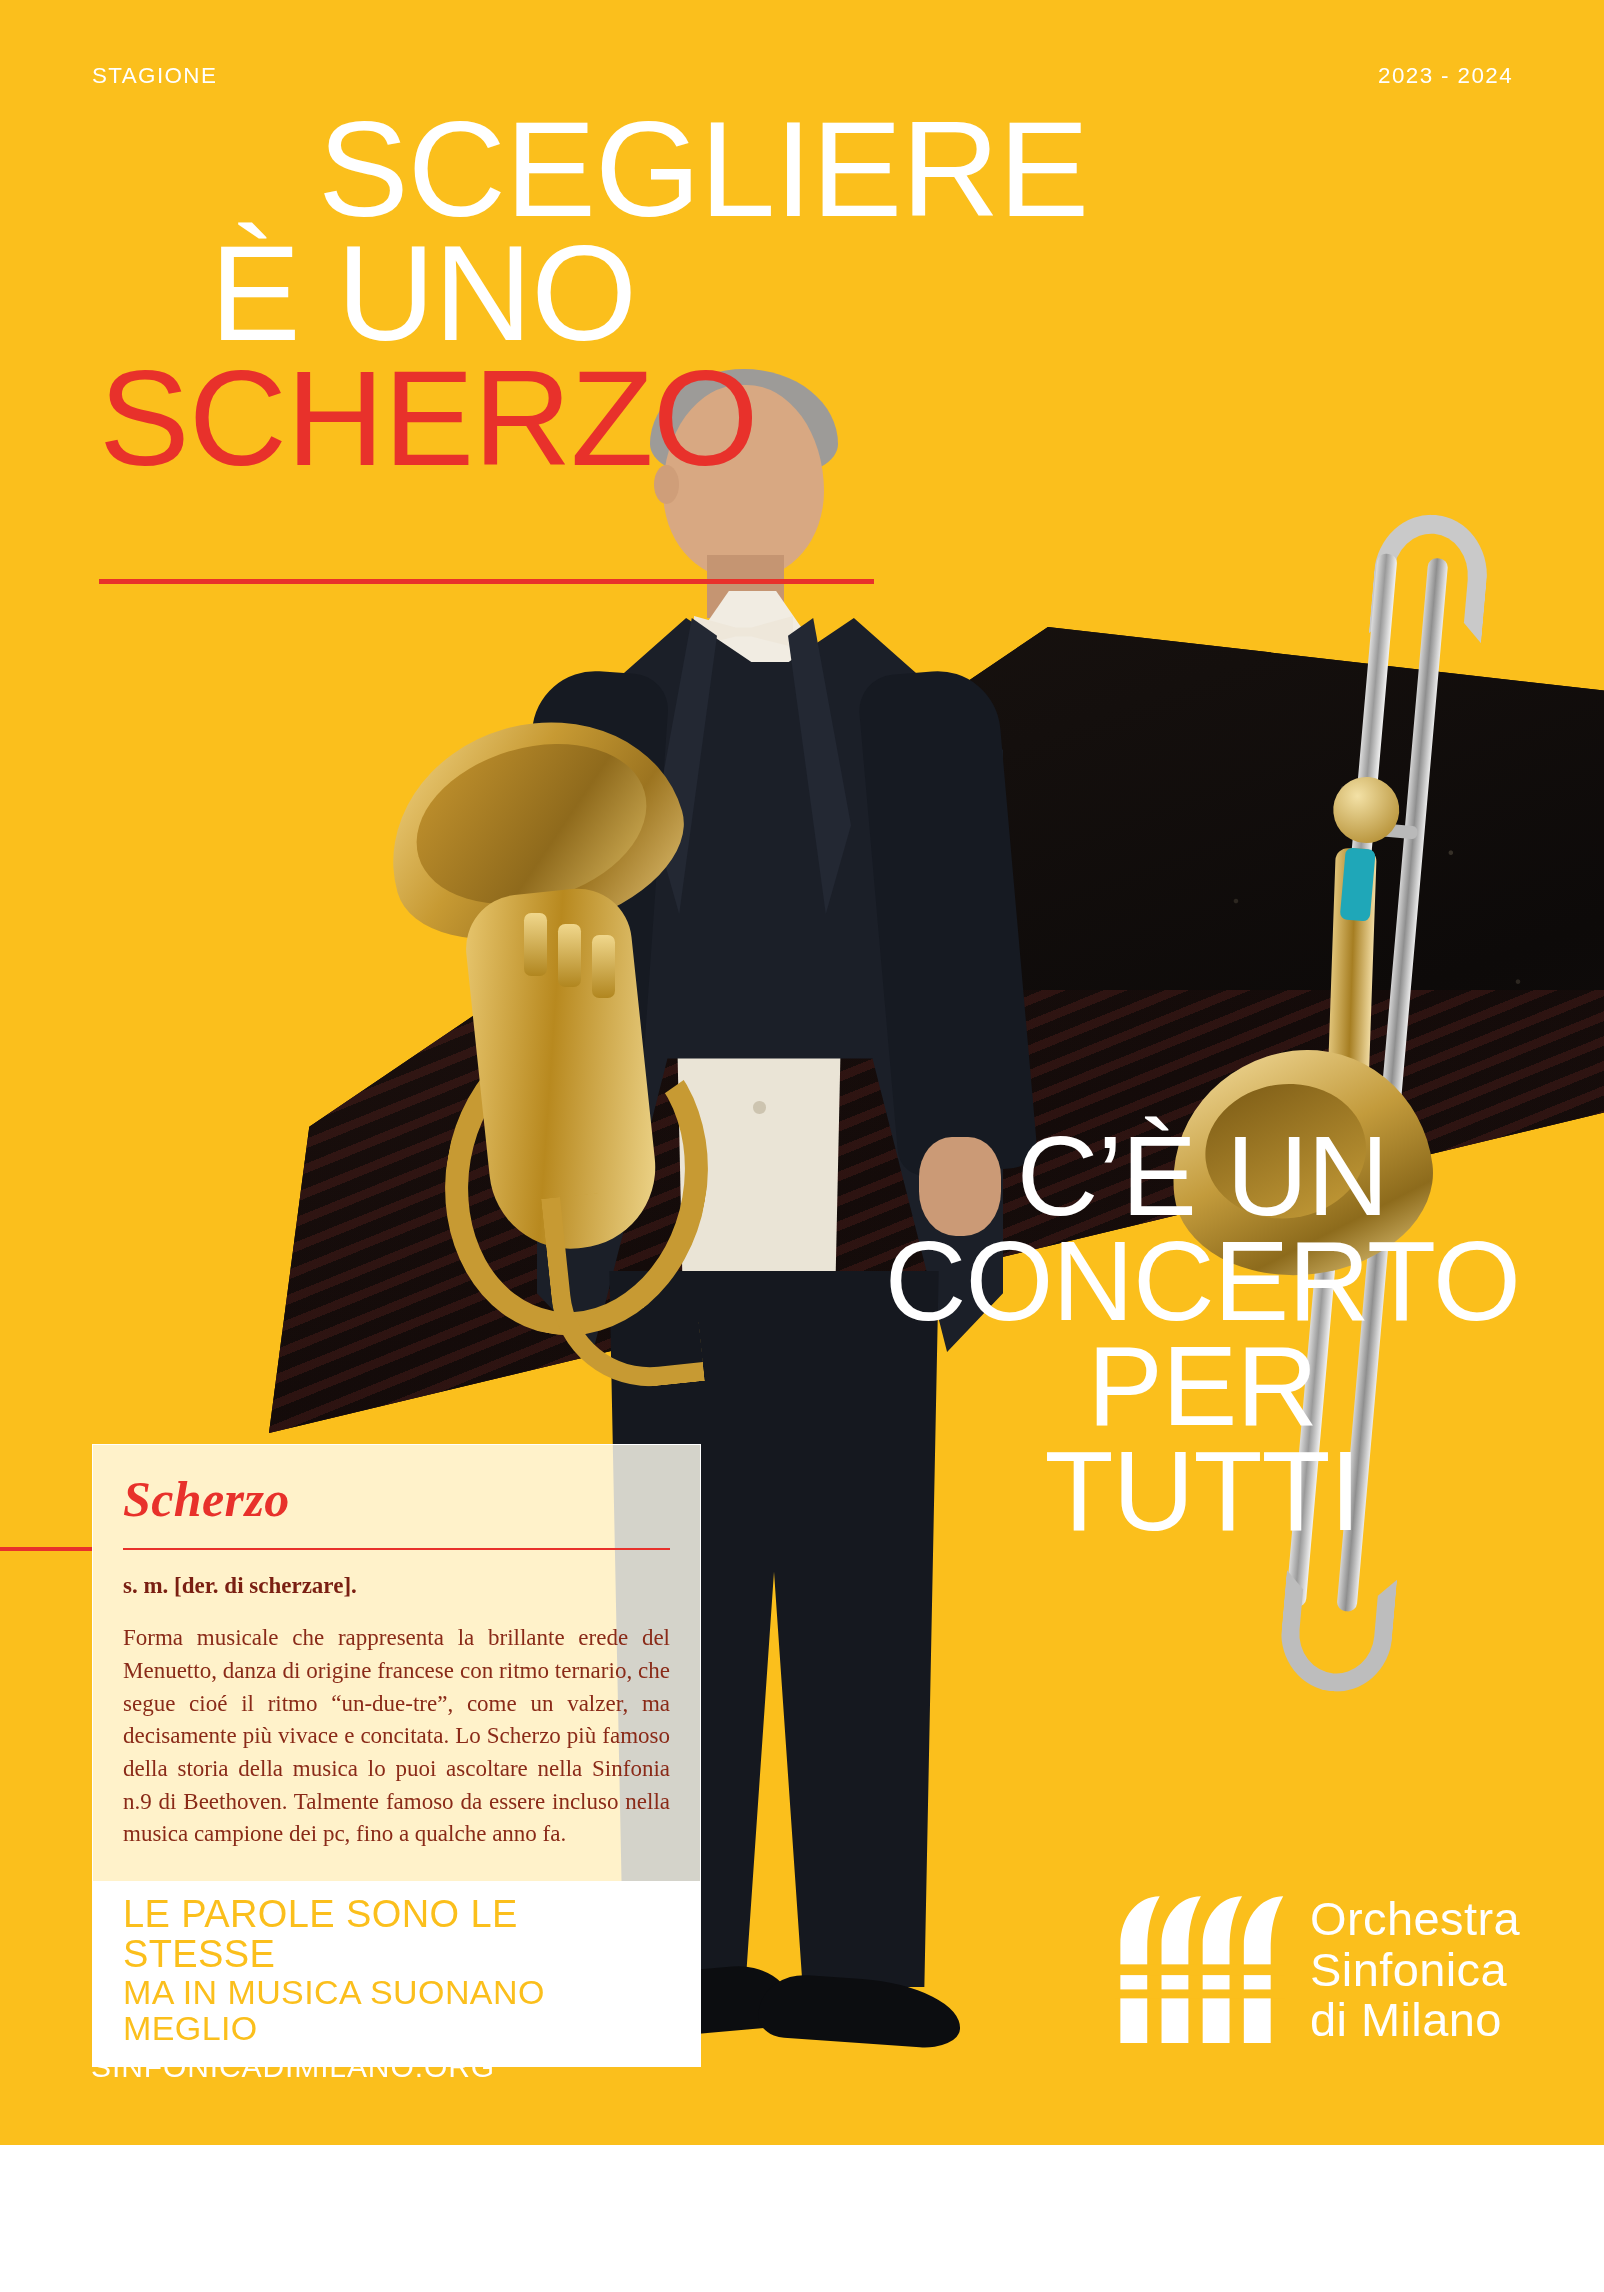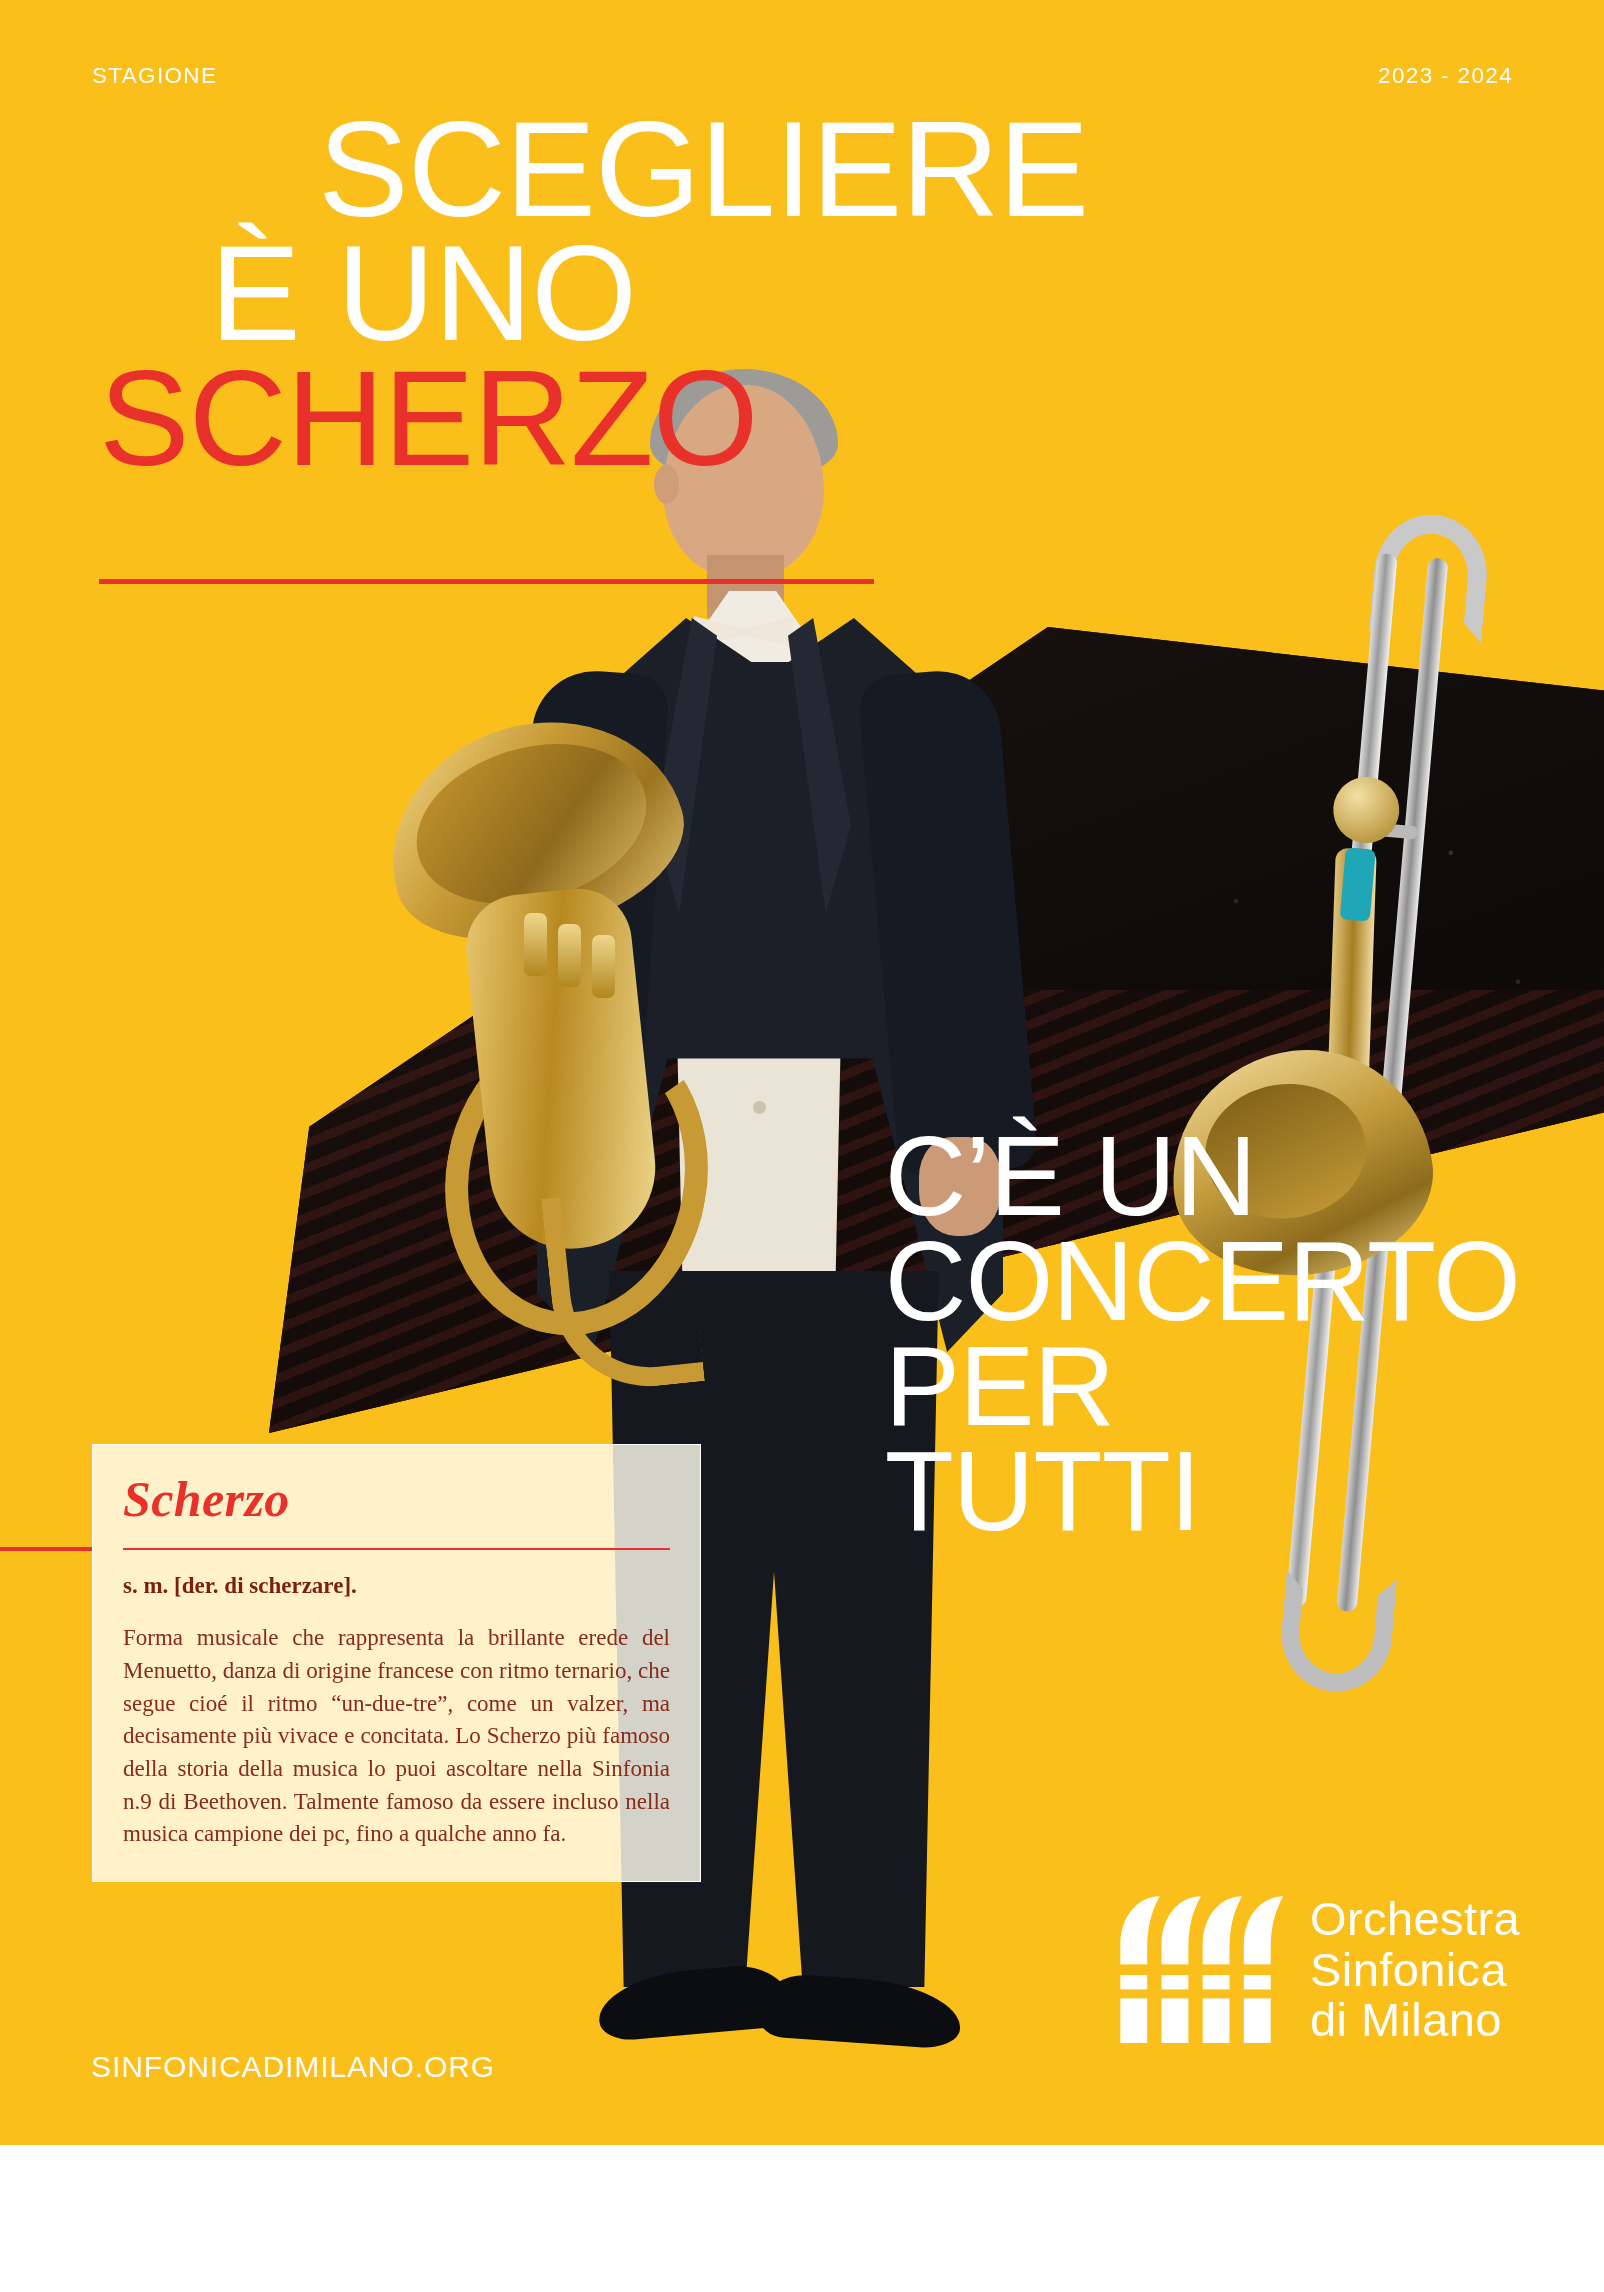--- a/index.html
+++ b/index.html
@@ -123,21 +123,21 @@
         rgba(40, 14, 12, 0.30) 9px,
         rgba(40, 14, 12, 0.30) 23px);
     opacity: 0.85;
   }
 
   
   .subhead {
     position: absolute;
     right: 85px;
     top: 1124px;
-    text-align: left;
+    text-align: center;
     color: #ffffff;
     font-weight: 300;
     font-size: 113px;
     line-height: 0.93;
     letter-spacing: -0.9px;
   }
   .subhead div { white-space: nowrap; }
 
   
   .figure {
@@ -675,20 +675,24 @@
     <div>PER</div>
     <div>TUTTI</div>
   </div>
 
   <div class="dict-rule-left"></div>
   <div class="dict-card">
     <div class="dict-title">Scherzo</div>
     <div class="dict-divider"></div>
     <div class="dict-gram">s. m. [der. di scherzare].</div>
     <div class="dict-body">Forma musicale che rappresenta la brillante erede del Menuetto, danza di origine francese con ritmo ternario, che segue cioé il ritmo “un-due-tre”, come un valzer, ma decisamente più vivace e concitata. Lo Scherzo più famoso della storia della musica lo puoi ascoltare nella Sinfonia n.9 di Beethoven. Talmente famoso da essere incluso nella musica campione dei pc, fino a qualche anno fa.</div>
+    <div class="dict-footer">
+      <div class="dict-footer-line1">LE PAROLE SONO LE STESSE</div>
+      <div class="dict-footer-line2">MA IN MUSICA SUONANO MEGLIO</div>
+    </div>
   </div>
 
   <div class="website">SINFONICADIMILANO.ORG</div>
 
   <div class="brand">
     <svg class="brand-mark" viewBox="0 0 190 175">
       <g fill="#ffffff">
         <path d="M6,172 L6,62 C6,30 26,8 50,8 C40,26 36,44 36,66 L36,172 Z"></path>
         <path d="M52,172 L52,62 C52,30 72,8 96,8 C86,26 82,44 82,66 L82,172 Z"></path>
         <path d="M98,172 L98,62 C98,30 118,8 142,8 C132,26 128,44 128,66 L128,172 Z"></path>

